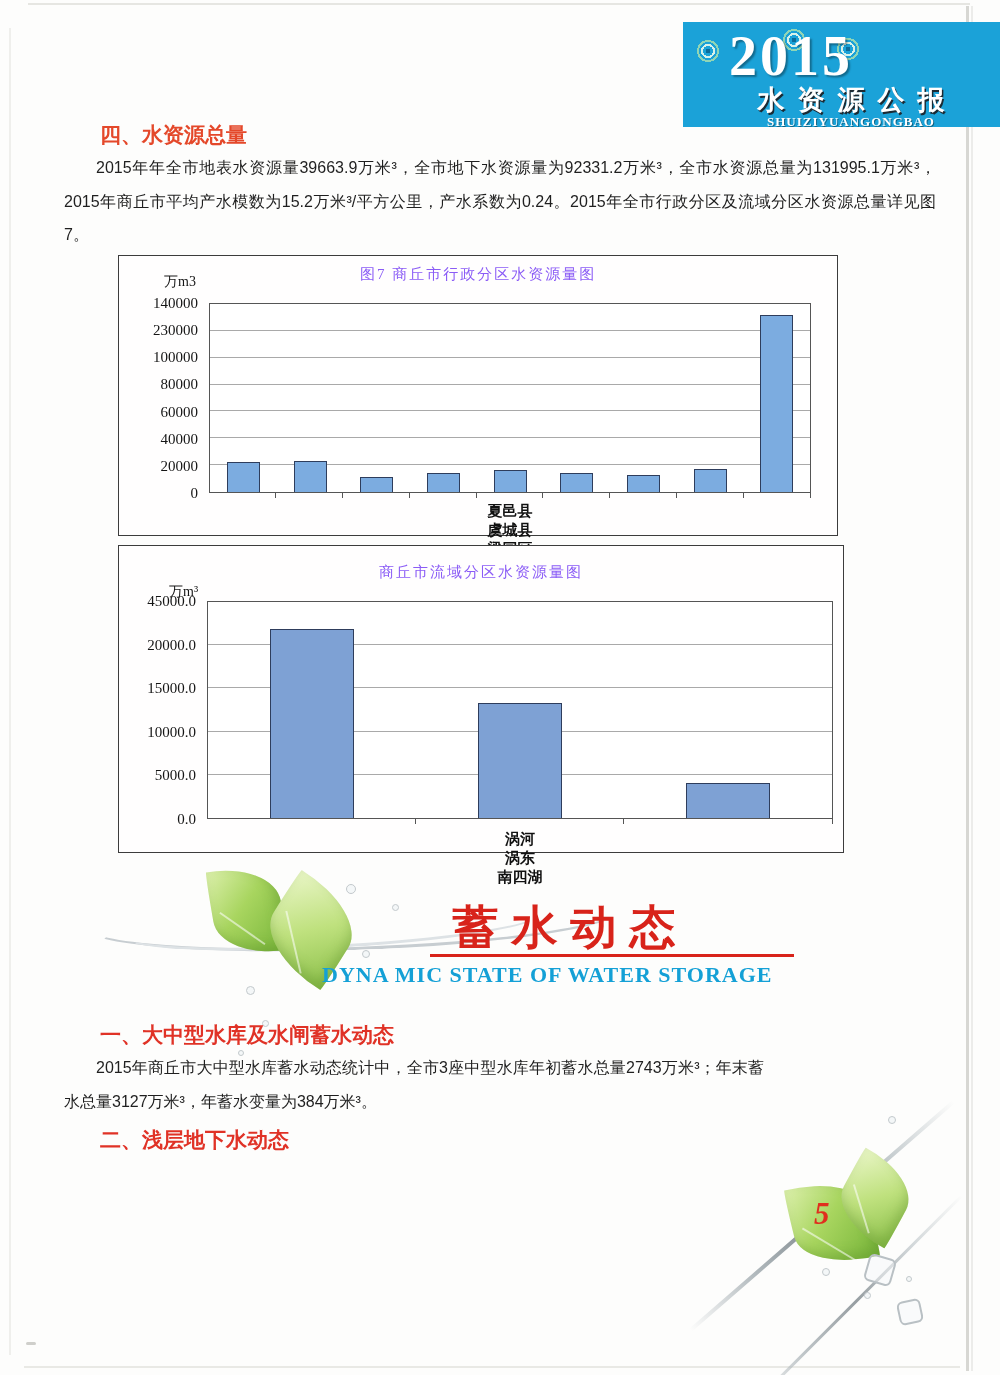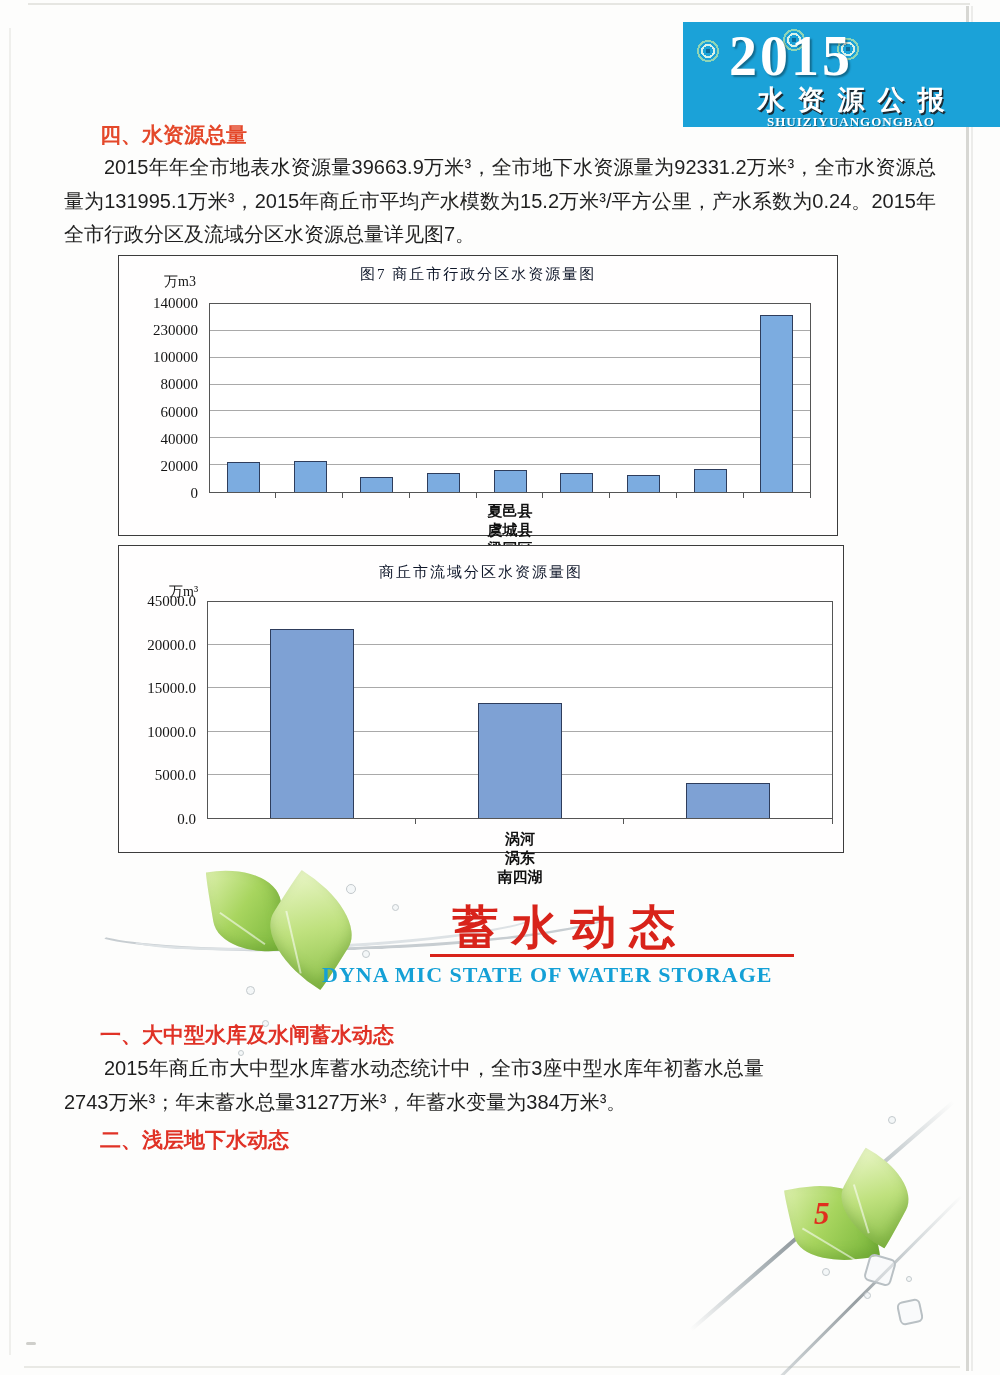--- a/index.html
+++ b/index.html
@@ -21,33 +21,33 @@
   .masthead .title-cn { position:absolute; left:0; top:60px; width:100%; text-align:center; font-size:27px; font-weight:bold; color:#fff; letter-spacing:13px; padding-left:13px; text-shadow:1.5px 1.5px 0 #1b2a33; }
   .masthead .title-py { position:absolute; left:0; top:92px; width:100%; text-align:center; font-family:"Liberation Serif", serif; font-size:13px; font-weight:bold; color:#fff; letter-spacing:1px; text-shadow:1px 1px 0 rgba(0,0,0,.4); }
   .ripple { position:absolute; width:26px; height:26px; border-radius:50%;
     background: radial-gradient(circle, rgba(12,105,150,.95) 0 2.5px, rgba(255,255,255,0) 2.5px 5px, rgba(225,246,235,.95) 5px 7px, rgba(27,162,216,0) 7px 9px, rgba(150,216,180,.95) 9px 11px, transparent 11px); }
   .ripple.r1 { left:12px; top:16px; }
   .ripple.r2 { left:98px; top:5px; }
   .ripple.r3 { left:152px; top:14px; }
 
   
   .sec-heading { position:absolute; font-size:21px; font-weight:bold; color:#e4482a; z-index:2; }
-  .body-par { position:absolute; font-size:20px; line-height:33.5px; color:#1f1f1f; text-indent:2em; text-align:justify; z-index:2; }
+  .body-par { position:absolute; font-size:16px; line-height:33.5px; color:#1f1f1f; text-indent:2em; text-align:justify; z-index:2; }
   #h-total { left:100px; top:121px; }
   #p-total { left:64px; top:151px; width:872px; }
   #h-res { left:100px; top:1021px; color:#e03226; }
   #p-res { left:64px; top:1051px; width:700px; line-height:34px; }
   #h-gw { left:100px; top:1126px; color:#e03226; }
   #p-gw { left:64px; top:1155px; width:848px; line-height:34px; }
 
   
   .chart-box { position:absolute; border:1px solid #3c3c3c; background:#fffefe; z-index:1; }
   #chart0 { left:118px; top:255px; width:720px; height:281px; }
   #chart1 { left:118px; top:545px; width:726px; height:308px; }
-  .chart-title { position:absolute; left:0; right:0; text-align:center; font-family:"Liberation Serif", serif; font-size:15px; color:#0f172a; letter-spacing:2px; }
+  .chart-title { position:absolute; left:0; right:0; text-align:center; font-family:"Liberation Serif", serif; font-size:15px; color:#8b5cf6; letter-spacing:2px; }
   #chart0 .chart-title { top:9px; }
   #chart1 .chart-title { top:17px; }
   .unit-label { position:absolute; font-family:"Liberation Serif", serif; font-size:14px; color:#151515; }
   #chart0 .unit-label { left:45px; top:17px; }
   #chart1 .unit-label { left:50px; top:37px; }
   .plot { position:absolute; border:1px solid #555; background:#fff; }
   #chart0 .plot { left:90px; top:47px; width:602px; height:190px; }
   #chart1 .plot { left:88px; top:55px; width:626px; height:218px; }
   .gridline { position:absolute; left:0; right:0; height:1px; background:#a9a9a9; }
   .y-axis { position:absolute; }

